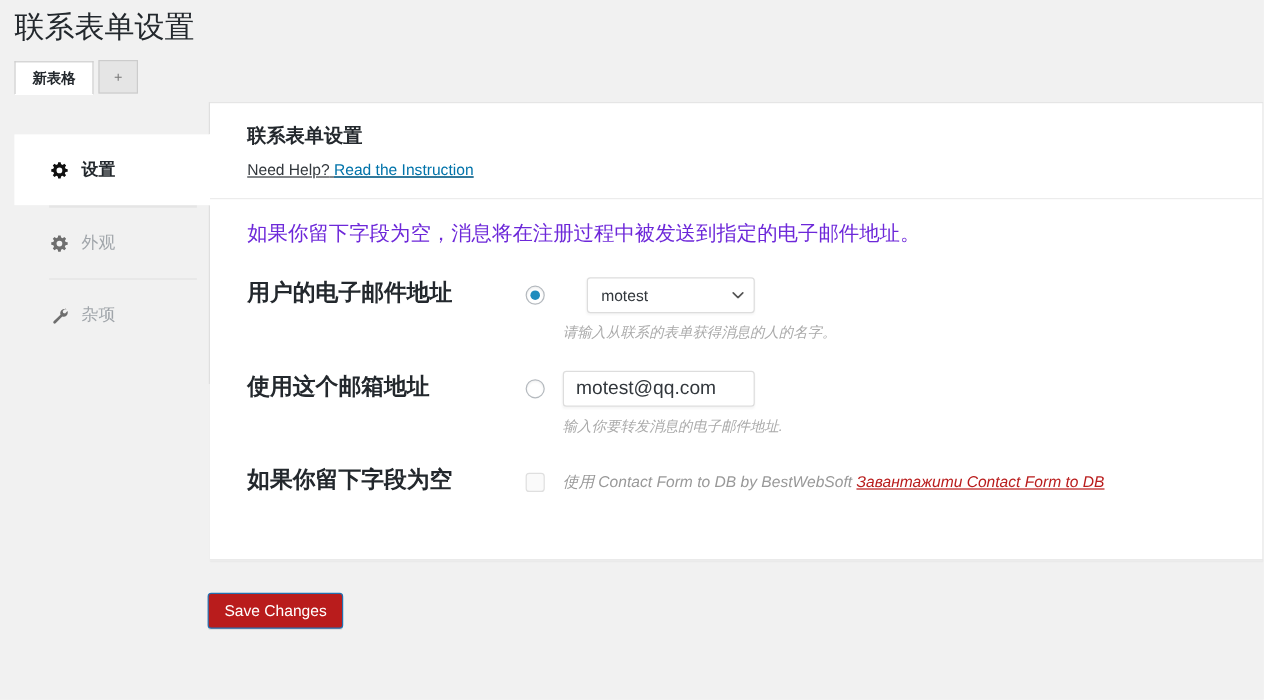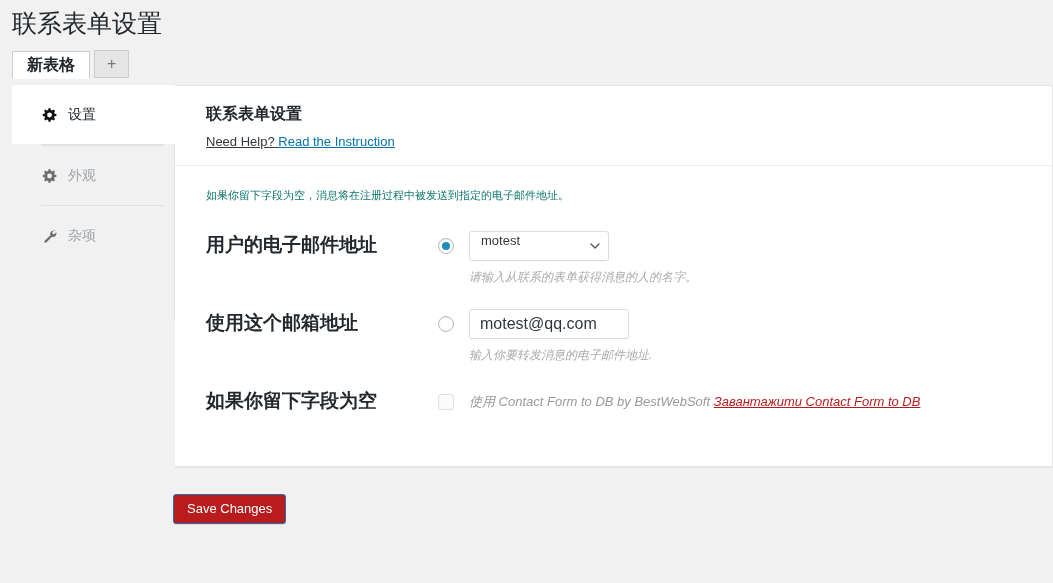--- a/index.html
+++ b/index.html
@@ -35,21 +35,21 @@
     height: 28px;
     display: flex;
     align-items: flex-end;
   }
   .tab {
     display: inline-flex;
     align-items: center;
     justify-content: center;
     height: 28px;
     padding: 0 14px;
-    font-size: 16px;
+    font-size: 12px;
     font-weight: bold;
     color: #23282d;
     background: #fff;
     border: 1px solid #ccc;
     border-bottom-color: #fff;
     margin-right: 4px;
     position: relative;
     top: 1px;
     text-decoration: none;
     line-height: 1;
@@ -85,24 +85,25 @@
     height: 59px;
     padding-left: 29px;
     font-size: 14px;
     color: #a0a5aa;
     cursor: pointer;
     background: transparent;
   }
   .side-item.active {
     background: #fff;
     color: #23282d;
-    font-weight: normal;
+    font-weight: bold;
     border-right: 1px solid #fff;
     margin-right: -1px;
     z-index: 3;
+    margin-top: 27px;
   }
   .side-item .ico {
     width: 18px;
     height: 18px;
     margin-right: 9px;
     display: inline-flex;
     align-items: center;
     justify-content: center;
     flex: 0 0 auto;
   }
@@ -145,22 +146,22 @@
     color: #0073aa;
     text-decoration: underline;
   }
   .hr {
     height: 1px;
     background: #ececec;
     margin: 0 -20px 0 -31px;
   }
 
   .intro {
-    font-size: 11px;
-    color: #0f766e;
+    font-size: 17px;
+    color: #6d28d9;
     line-height: 20px;
     padding: 19px 0 8px 0;
   }
 
   
   .form-table { width: 100%; border-collapse: collapse; }
   .form-table tr { vertical-align: top; }
   .form-row-label {
     width: 232px;
     padding: 23px 10px 6px 0;
@@ -222,26 +223,27 @@
 
   
   .select {
     position: relative;
     width: 140px;
     height: 30px;
     border: 1px solid #ddd;
     border-radius: 3px;
     background: #fff;
     display: flex;
-    align-items: flex-end;
-    padding: 0 26px 12px 11px;
+    align-items: center;
+    padding: 0 26px 0 11px;
     font-size: 13px;
     color: #32373c;
     cursor: pointer;
     box-shadow: 0 1px 2px rgba(0,0,0,.04);
+    margin-left: 20px;
   }
   .select .chev {
     position: absolute;
     right: 9px; top: 50%;
     margin-top: -3px;
     width: 9px; height: 6px;
   }
   .select .chev svg { display: block; }
 
   

